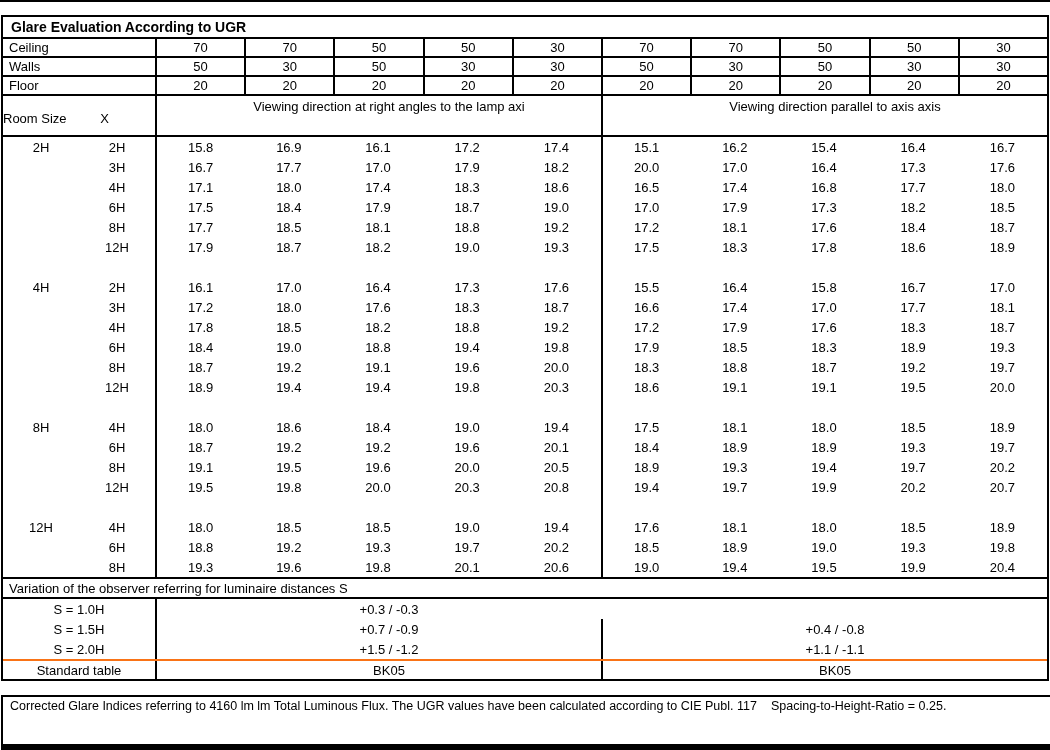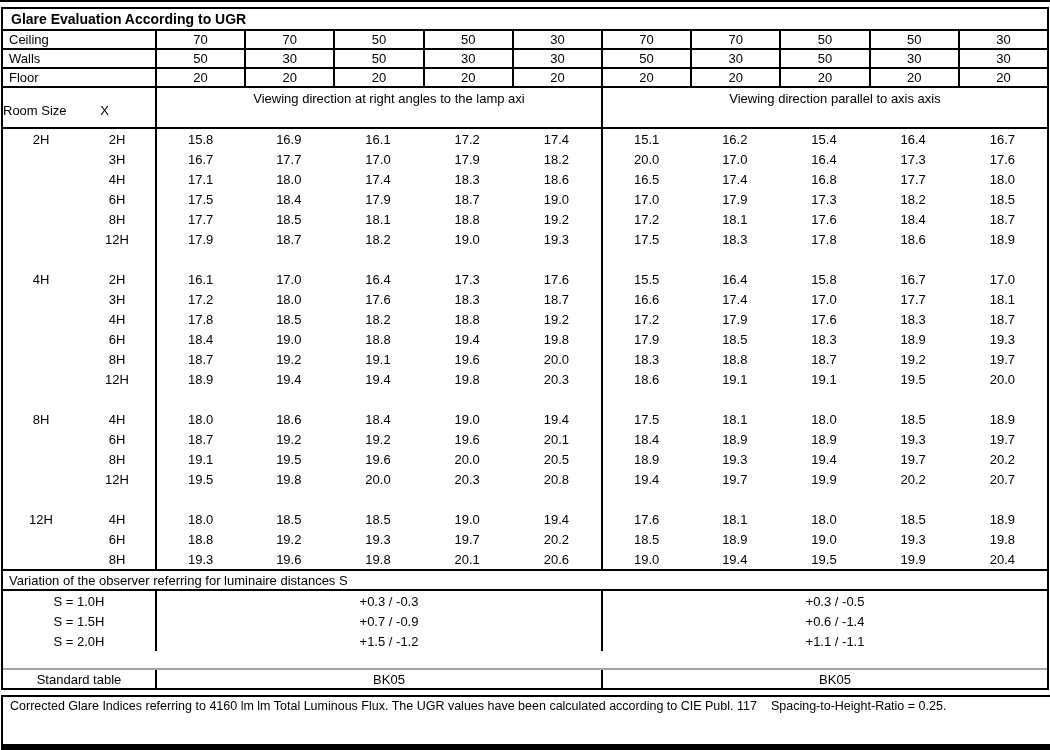--- a/index.html
+++ b/index.html
@@ -1,19 +1,19 @@
 <!DOCTYPE html>
 <html><head>
 <meta charset="utf-8">
 <style>
   html,body{margin:0;padding:0;background:#fff;}
   .page{position:relative;width:1050px;height:750px;background:#fff;overflow:hidden;
         font-family:"Liberation Sans", sans-serif;color:#000;}
   .top-line{position:absolute;top:0;left:0;width:1050px;height:2px;background:#000;}
-  .main{position:absolute;top:7px;left:1px;width:1044px;border:2px solid #000;}
+  .main{position:absolute;top:15px;left:1px;width:1044px;border:2px solid #000;}
   .row{display:grid;grid-template-columns:76px 76px repeat(10,1fr);}
   .cell{display:flex;align-items:center;justify-content:center;height:100%;
         font-size:13px;white-space:nowrap;overflow:hidden;}
   .span2{grid-column:span 2;}
   .span5{grid-column:span 5;padding-left:20px;}
   .span12{grid-column:1 / -1;}
   .bl{border-left:2px solid #000;}
 
   .title-row{height:20px;border-bottom:2px solid #000;}
   .title-cell{justify-content:flex-start;padding-left:8px;font-weight:bold;font-size:14px;}
@@ -26,21 +26,21 @@
   .rs-xy{display:grid;grid-template-columns:76px 76px;width:152px;}
   .rs-xy span{text-align:center;font-size:13px;}
   .head-cell{align-items:flex-start;padding-top:3px;}
 
   .data-row{height:20px;}
 
   .variation-row{height:18px;border-top:2px solid #000;border-bottom:2px solid #000;}
   .variation-cell{justify-content:flex-start;padding-left:6px;}
 
   .s-row{height:20px;}
-  .summary-first{border-top:2px solid #a3a3a3;margin-top:17px;}
+  .summary-first{border-top:2px solid #f97316;}
   .summary-row{height:18px;}
 
   .footer{position:absolute;top:695px;left:1px;width:1044px;height:45px;
           border:2px solid #000;border-bottom:8px solid #000;
           font-size:12.5px;padding:2px 0 0 7px;box-sizing:content-box;
           white-space:nowrap;overflow:hidden;}
   .footer .ratio{margin-left:14px;}
 </style>
 </head>
 <body>
@@ -420,26 +420,25 @@
       </div>
 
     <div class="row variation-row">
       <div class="cell span12 variation-cell">Variation of the observer referring for luminaire distances S</div>
     </div>
 
     <div id="s-rows">
         <div class="row s-row">
           <div class="cell span2">S = 1.0H</div>
           <div class="cell span5 bl">+0.3 / -0.3</div>
-          <div class="cell span5 bl">+0.3 / -0.5</div>
         </div>
         <div class="row s-row">
           <div class="cell span2">S = 1.5H</div>
           <div class="cell span5 bl">+0.7 / -0.9</div>
-          <div class="cell span5 bl">+0.6 / -1.4</div>
+          <div class="cell span5 bl">+0.4 / -0.8</div>
         </div>
         <div class="row s-row">
           <div class="cell span2">S = 2.0H</div>
           <div class="cell span5 bl">+1.5 / -1.2</div>
           <div class="cell span5 bl">+1.1 / -1.1</div>
         </div>
       </div>
 
     <div id="summary-rows">
         <div class="row summary-row summary-first">

